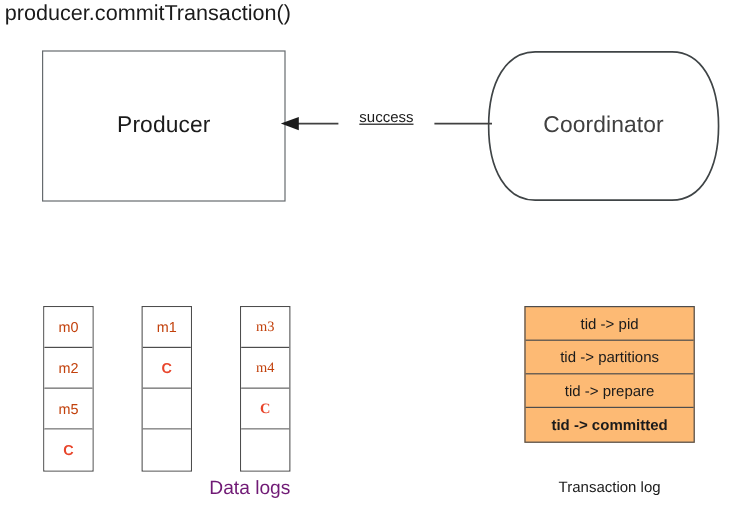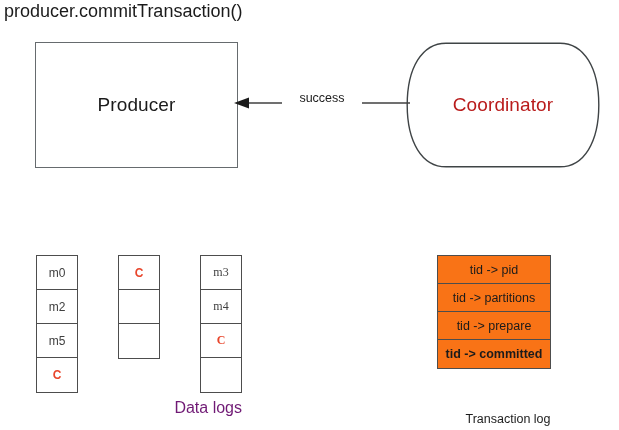--- a/index.html
+++ b/index.html
@@ -65,21 +65,21 @@
     inset: 0;
     display: block;
   }
   #coordinator-shape .shape-label {
     position: absolute;
     inset: 0;
     display: flex;
     align-items: center;
     justify-content: center;
     font-size: 19px;
-    color: #b91c1c;
+    color: #404040;
     letter-spacing: 0.1px;
     text-align: center;
   }
 
   
   #connector {
     position: absolute;
     left: 232px;
     top: 80px;
     width: 180px;
@@ -94,39 +94,40 @@
     position: absolute;
     left: 50px;
     top: 11px;
     width: 80px;
     text-align: center;
     font-size: 12.5px;
     color: #1b1b1b;
     background: #ffffff;
     padding: 0 2px;
     box-sizing: border-box;
+    text-decoration: underline;
   }
 
   
   .log-column {
     position: absolute;
     width: 42px;
     border: 1.6px solid #4d4d4d;
     box-sizing: border-box;
     background: #ffffff;
   }
   .log-cell {
     height: 34px;
     box-sizing: border-box;
     border-bottom: 1.6px solid #4d4d4d;
     display: flex;
     align-items: center;
     justify-content: center;
     font-size: 12px;
-    color: #404040;
+    color: #c2410c;
     background: #ffffff;
   }
   .log-cell:last-child {
     border-bottom: none;
   }
   .log-cell.marker {
     color: #e8452b;
     font-weight: bold;
     font-size: 12px;
   }
@@ -143,24 +144,24 @@
     text-align: right;
     font-size: 16px;
     color: #701a75;
   }
 
   
   #txn-log-table {
     position: absolute;
     left: 437px;
     top: 255px;
-    width: 114px;
+    width: 142px;
     border: 1.6px solid #4d4d4d;
     box-sizing: border-box;
-    background: #f97316;
+    background: #fdba74;
   }
   #txn-log-table .txn-row {
     height: 28px;
     box-sizing: border-box;
     border-bottom: 1.6px solid #4d4d4d;
     display: flex;
     align-items: center;
     justify-content: center;
     font-size: 12.5px;
     color: #1b1b1b;
@@ -172,21 +173,20 @@
   }
 
   #txn-log-caption {
     position: absolute;
     left: 437px;
     top: 399px;
     width: 142px;
     text-align: center;
     font-size: 12.5px;
     color: #1b1b1b;
-    margin-top: 13px;
   }
 </style>
 </head>
 <body>
 
 <div class="canvas">
 
   <div id="title">producer.commitTransaction()</div>
 
   <div id="producer-box">
@@ -215,20 +215,21 @@
   </div>
 
   <div class="log-column" id="log-col-0">
     <div class="log-cell">m0</div>
     <div class="log-cell">m2</div>
     <div class="log-cell">m5</div>
     <div class="log-cell marker">C</div>
   </div>
 
   <div class="log-column" id="log-col-1">
+    <div class="log-cell">m1</div>
     <div class="log-cell marker">C</div>
     <div class="log-cell"></div>
     <div class="log-cell"></div>
   </div>
 
   <div class="log-column" id="log-col-2">
     <div class="log-cell">m3</div>
     <div class="log-cell">m4</div>
     <div class="log-cell marker">C</div>
     <div class="log-cell"></div>

